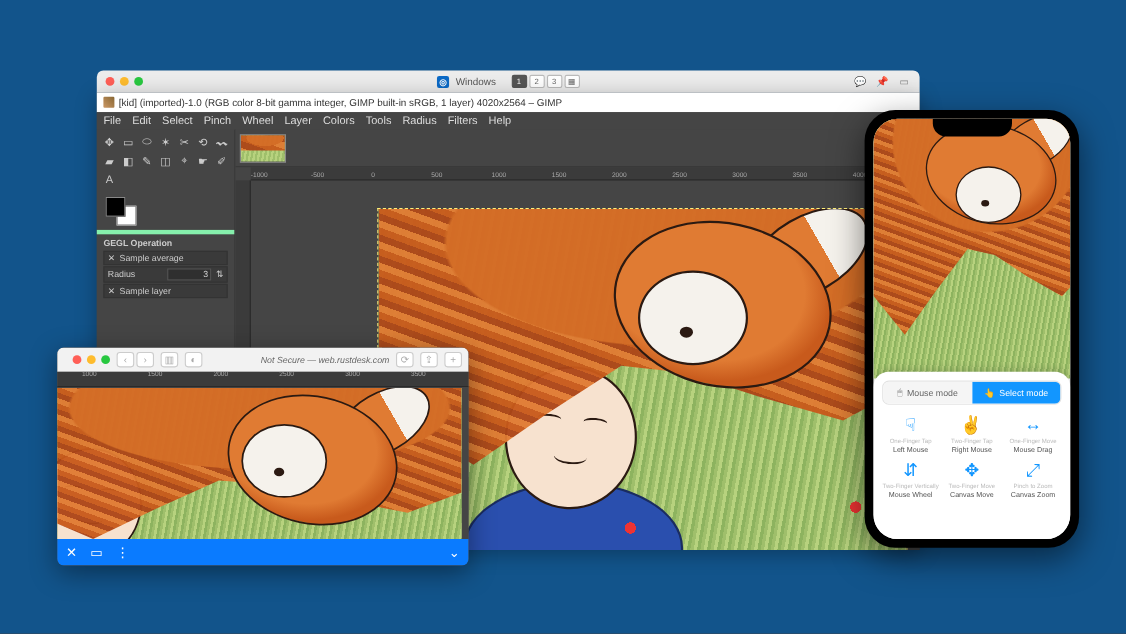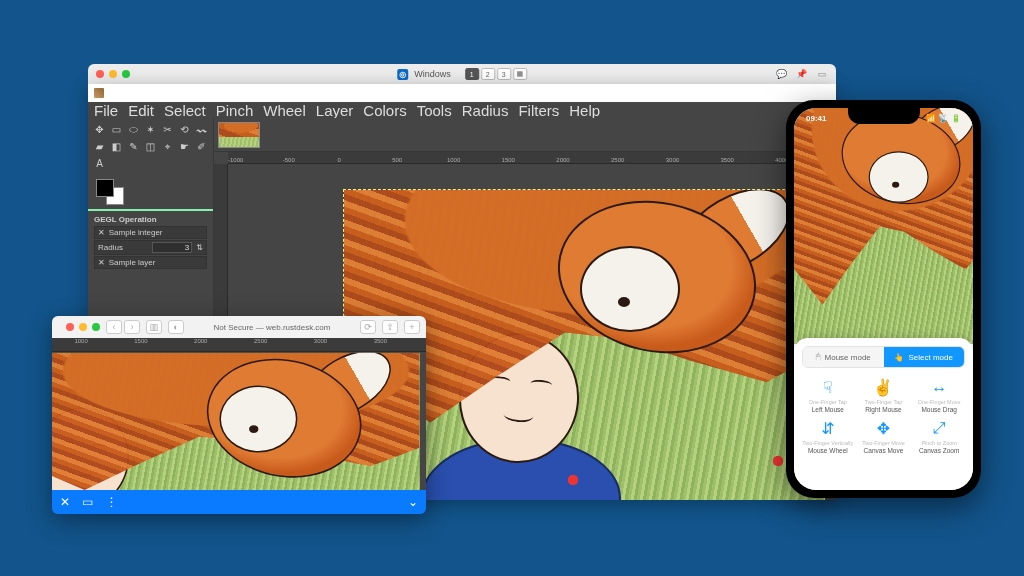--- a/index.html
+++ b/index.html
@@ -22,31 +22,31 @@
   .ticon{width:12px;height:12px;color:#888;display:flex;align-items:center;justify-content:center;font-size:9px;}
   .top-titlebar .right{margin-left:auto;margin-right:8px;display:flex;gap:8px;}
 
   
   .gimp {
     position:absolute; top:84px; left:88px; width:748px; height:416px;
     background:#454545; box-shadow:0 4px 18px rgba(0,0,0,.3);
   }
   .gimp-title{height:18px;background:#fff;color:#333;font-size:9px;display:flex;align-items:center;padding:0 6px;gap:4px;}
   .gimp-title .gicon{width:10px;height:10px;background:linear-gradient(45deg,#c96,#863);border-radius:1px;}
-  .gimp-menubar{height:16px;background:#454545;display:flex;align-items:center;padding:0 6px;gap:10px;font-size:15px;color:#ddd;}
+  .gimp-menubar{height:16px;background:#454545;display:flex;align-items:center;padding:0 6px;gap:10px;font-size:10px;color:#ddd;}
   .gimp-menubar span{cursor:default;}
 
   .gimp-body{display:flex;height:calc(100% - 34px);}
   .toolbox{width:126px;background:#454545;border-right:1px solid #383838;display:flex;flex-direction:column;}
   .tools{display:flex;flex-wrap:wrap;padding:4px 4px 2px;gap:2px;}
   .tool{width:15px;height:15px;display:flex;align-items:center;justify-content:center;color:#ccc;font-size:10px;}
   .swatches{display:flex;padding:6px 8px;gap:0;position:relative;height:36px;}
   .swatch-fg{width:18px;height:18px;background:#000;border:1px solid #888;position:relative;z-index:2;}
   .swatch-bg{width:18px;height:18px;background:#fff;border:1px solid #888;position:absolute;left:18px;top:14px;}
-  .dock{border-top:2px solid #86efac;padding:4px 6px;font-size:8px;color:#ccc;}
+  .dock{border-top:4px solid #86efac;padding:4px 6px;font-size:8px;color:#ccc;}
   .dock .hdr{font-weight:bold;margin-bottom:2px;}
   .dock .row{display:flex;align-items:center;gap:4px;background:#3a3a3a;padding:1px 3px;margin:1px 0;border:1px solid #333;}
   .dock .row .x{font-size:8px;}
   .dock input{background:#2f2f2f;border:1px solid #555;color:#ddd;font-size:8px;width:40px;text-align:right;padding:0 2px;}
 
   .canvas-area{flex:1;position:relative;background:#454545;overflow:hidden;}
   .thumbstrip{height:34px;display:flex;align-items:center;padding:2px 4px;gap:6px;border-bottom:1px solid #383838;}
   .thumb{width:42px;height:26px;border:1px solid #888;}
   .ruler-h{position:absolute;top:34px;left:14px;right:0;height:12px;background:#3b3b3b;border-bottom:1px solid #2a2a2a;color:#aaa;font-size:6px;display:flex;align-items:flex-end;}
   .ruler-h span{position:absolute;}
@@ -78,21 +78,21 @@
   .foxface::before{content:"";position:absolute;left:38%;top:60%;width:12px;height:10px;background:#2b1a12;border-radius:50%;}
   .flower{position:absolute;width:16px;height:16px;border-radius:50%;
     background:radial-gradient(circle,#e33 0 45%,transparent 46%);}
   .f1{left:6%;top:70%;} .f2{right:8%;bottom:10%;} .f3{left:46%;bottom:4%;}
 
   
   .webwin{position:absolute;top:316px;left:52px;width:374px;height:198px;background:#535353;box-shadow:0 6px 24px rgba(0,0,0,.4);border-radius:6px;overflow:hidden;}
   .web-title{height:22px;background:#f2f2f2;display:flex;align-items:center;font-size:8px;color:#666;padding:0 6px;gap:6px;}
   .web-title .nav{display:flex;gap:2px;}
   .web-title .nbtn{width:16px;height:14px;border:1px solid #ccc;border-radius:3px;background:#fff;display:flex;align-items:center;justify-content:center;font-size:9px;color:#aaa;}
-  .web-title .addr{flex:1;text-align:center;}
+  .web-title .addr{flex:1;text-align:right;font-style:italic;}
   .web-ruler{height:14px;background:#3b3b3b;color:#aaa;font-size:6px;position:relative;border-bottom:1px solid #2a2a2a;}
   .web-ruler span{position:absolute;}
   .web-canvas{height:138px;position:relative;overflow:hidden;background:#454545;}
   .web-canvas .art2{position:absolute;left:0;top:8px;width:100%;height:130px;}
   .web-footer{height:24px;background:#0a7bff;display:flex;align-items:center;padding:0 8px;gap:12px;color:#fff;font-size:12px;}
   .web-footer .r{margin-left:auto;}
 
   
   .phone{position:absolute;top:100px;left:786px;width:195px;height:398px;background:#000;border-radius:28px;padding:8px;box-shadow:0 10px 30px rgba(0,0,0,.5);}
   .phone-screen{width:100%;height:100%;background:#fff;border-radius:22px;overflow:hidden;position:relative;}
@@ -136,20 +136,21 @@
   <div class="right">
     <div class="ticon">💬</div>
     <div class="ticon">📌</div>
     <div class="ticon">▭</div>
   </div>
 </div>
 
 <div class="gimp">
   <div class="gimp-title">
     <span class="gicon"></span>
+    <span>[kid] (imported)-1.0 (RGB color 8-bit gamma integer, GIMP built-in sRGB, 1 layer) 4020x2564 – GIMP</span>
   </div>
   <div class="gimp-menubar">
     <span>File</span>
     <span>Edit</span>
     <span>Select</span>
     <span>Pinch</span>
     <span>Wheel</span>
     <span>Layer</span>
     <span>Colors</span>
     <span>Tools</span>
@@ -177,21 +178,21 @@
         <div class="tool">A</div>
       </div>
       <div class="swatches">
         <div class="swatch-fg"></div>
         <div class="swatch-bg"></div>
       </div>
       <div class="dock">
         <div class="hdr">GEGL Operation</div>
         <div class="row">
             <span class="x">✕</span>
-            <span>Sample integer</span>
+            <span>Sample average</span>
           </div>
         <div class="row">
           <span>Radius</span>
           <input style="margin-left: auto;" value="3">
           <span>⇅</span>
         </div>
         <div class="row">
             <span class="x">✕</span>
             <span>Sample layer</span>
           </div>
@@ -282,24 +283,20 @@
     <span>✕</span>
     <span>▭</span>
     <span>⋮</span>
     <span class="r">⌄</span>
   </div>
 </div>
 
 <div class="phone">
   <div class="phone-screen">
     <div class="notch"></div>
-    <div class="statusbar">
-      <span>09:41</span>
-      <span>📶 📡 🔋</span>
-    </div>
     <div class="phone-art">
       <div class="art3 art" style="transform:scale(.6) translate(-4%,-2%);transform-origin:top left;width:190%;height:190%;">
         <div class="grass"></div>
         <div class="hair"></div>
         <div class="foxtail"></div>
         <div class="foxbody"></div>
         <div class="foxface"></div>
       </div>
     </div>
     <div class="phone-sheet">

